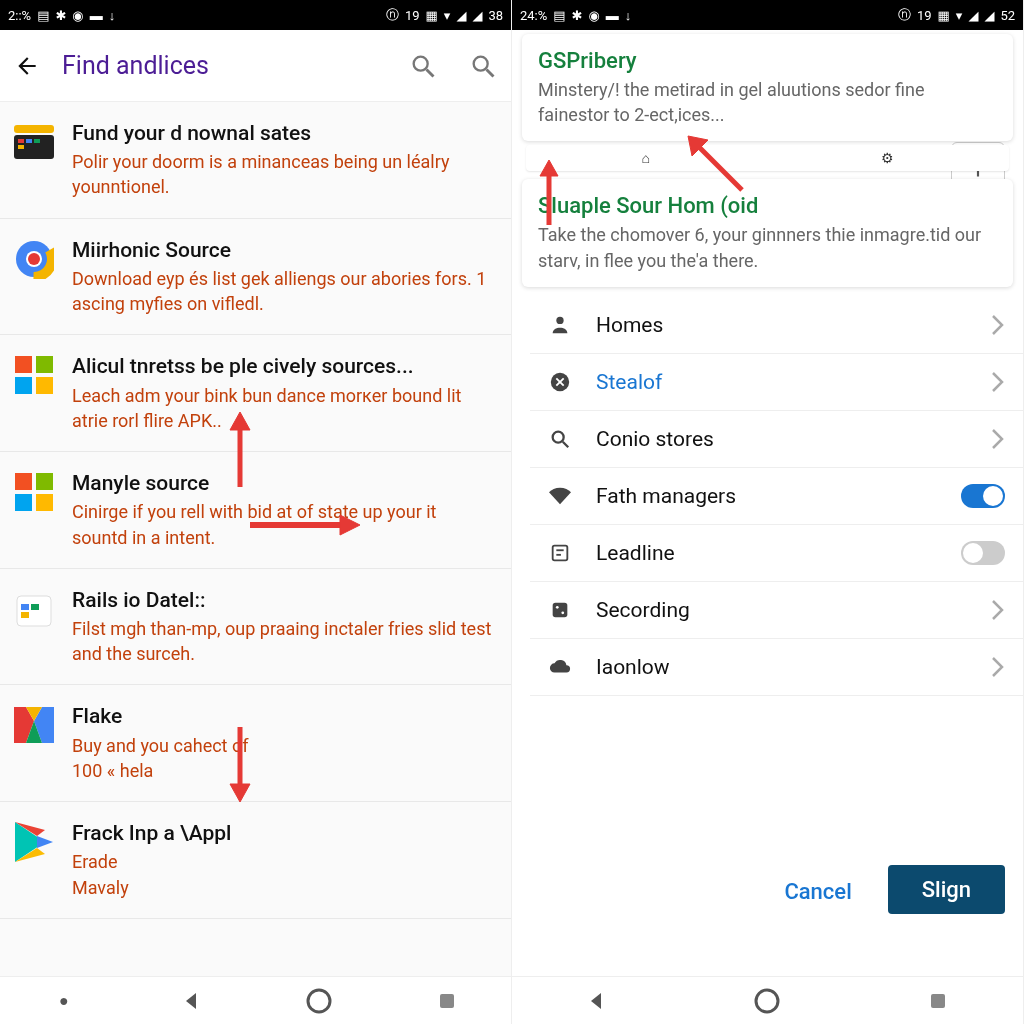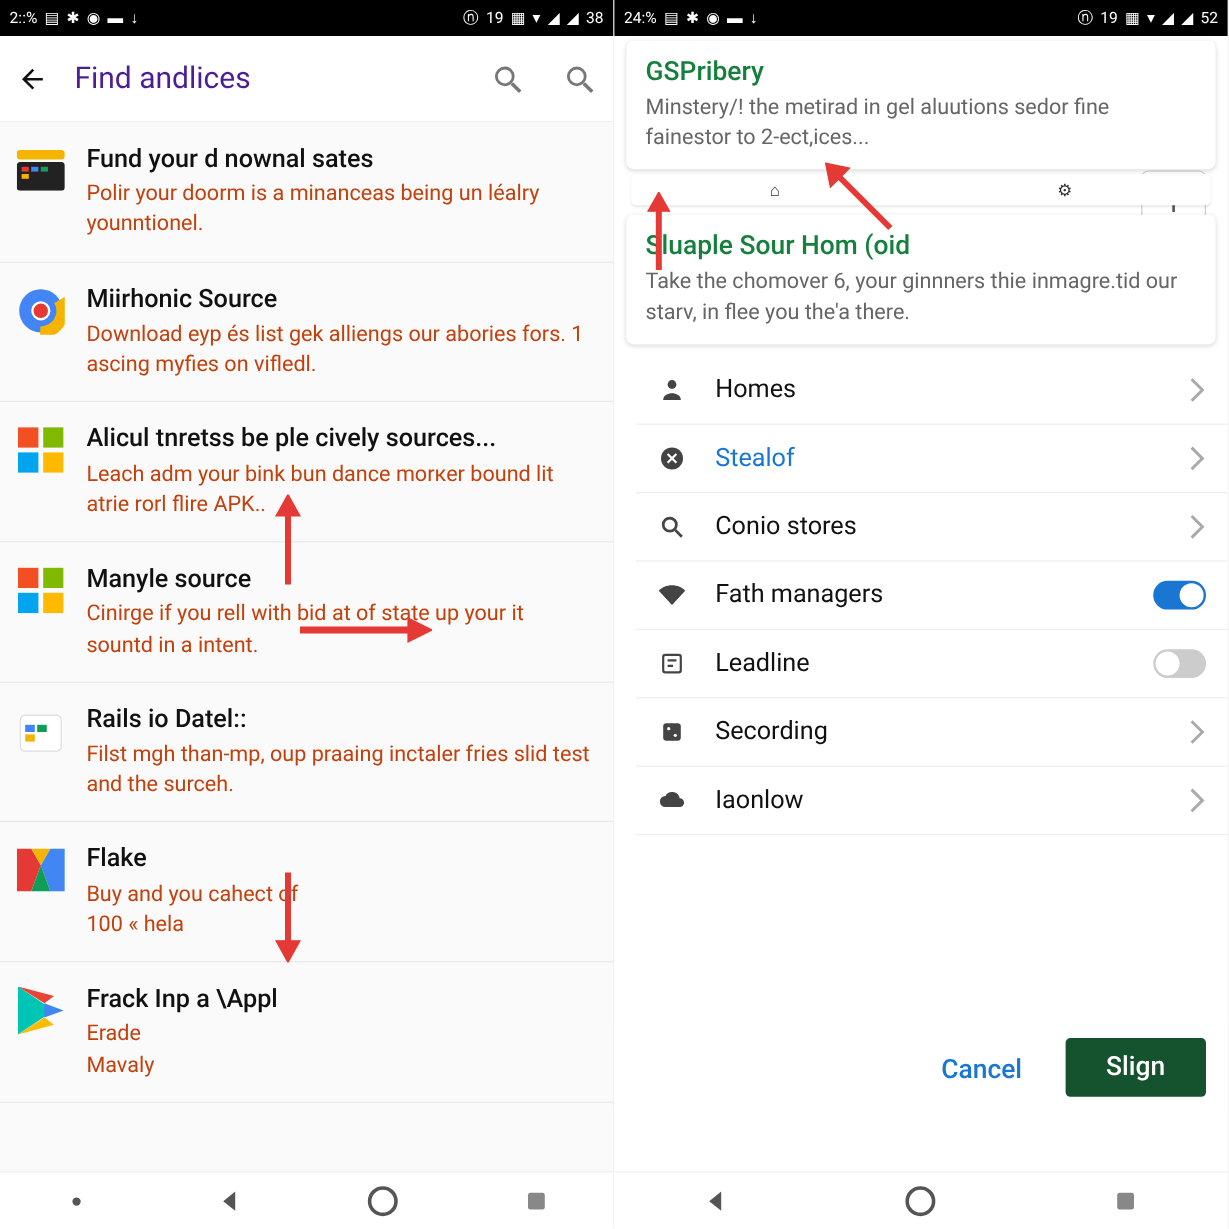--- a/index.html
+++ b/index.html
@@ -34,21 +34,21 @@
 .set-label.blue{color:#1976d2}
 .chevron{color:#999}
 .switch{width:44px;height:24px;border-radius:12px;position:relative}
 .switch.on{background:#1976d2}
 .switch.on::after{content:"";position:absolute;right:2px;top:2px;width:20px;height:20px;border-radius:50%;background:#fff}
 .switch.off{background:#ccc}
 .switch.off::after{content:"";position:absolute;left:2px;top:2px;width:20px;height:20px;border-radius:50%;background:#fff}
 
 .bottom-actions{position:absolute;bottom:48px;right:0;left:0;display:flex;justify-content:flex-end;align-items:flex-end;padding:14px 18px;gap:20px;background:#fff}
 .btn-cancel{font-size:22px;color:#1976d2;font-weight:500;padding:10px 16px}
-.btn-primary{font-size:22px;color:#fff;background:#14532d;padding:12px 34px;border-radius:4px;font-weight:500}
+.btn-primary{font-size:22px;color:#fff;background:#0c4a6e;padding:12px 34px;border-radius:4px;font-weight:500}
 
 .arrow-ann{position:absolute;pointer-events:none;z-index:50}
 .red-arrow{stroke:#e53935;fill:#e53935}
 </style>
 </head>
 <body>
 
 <div class="screens">
 
 <div class="screen">

